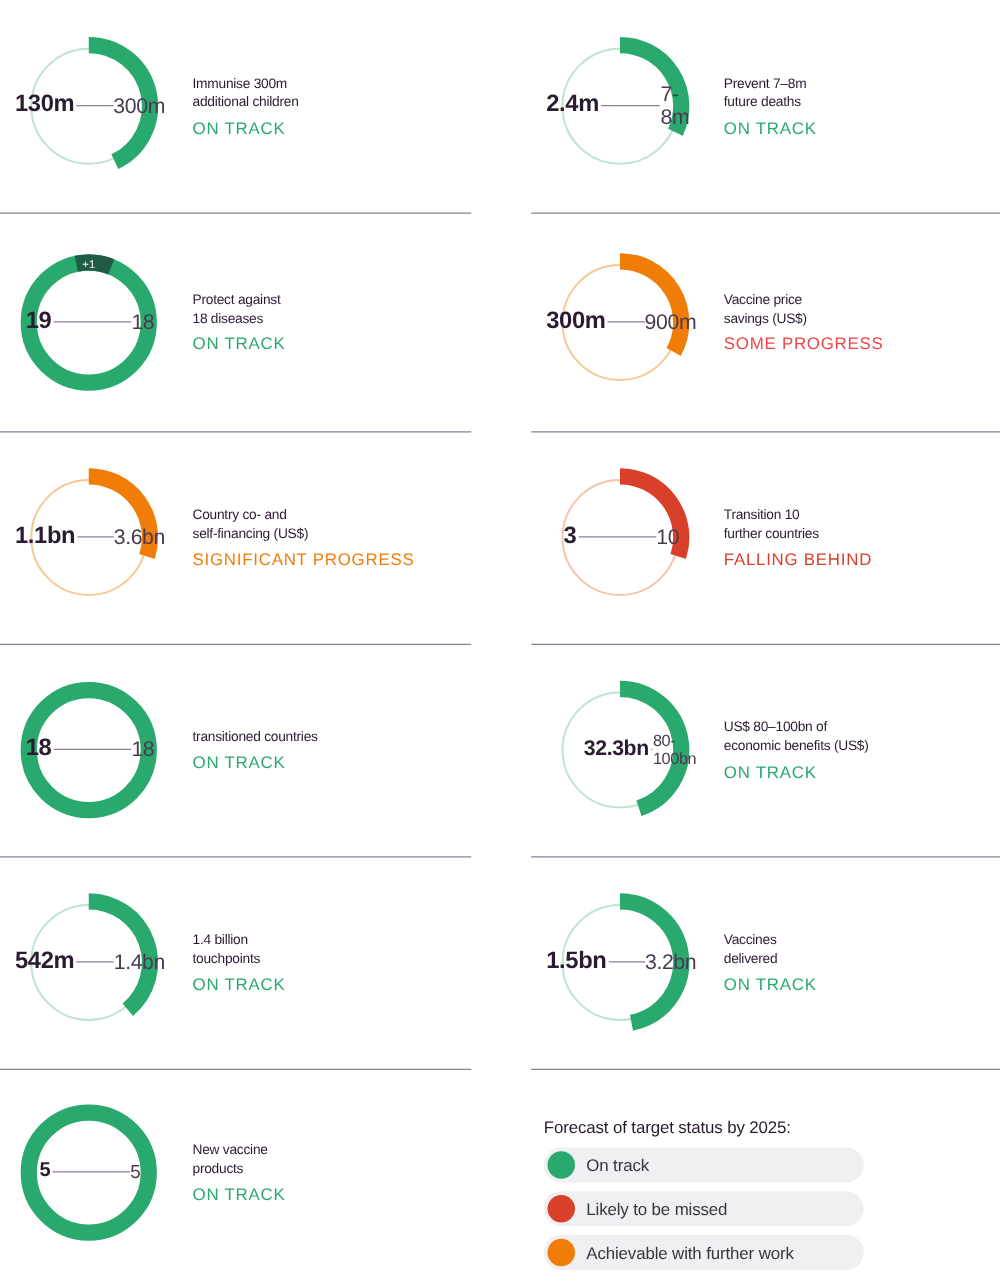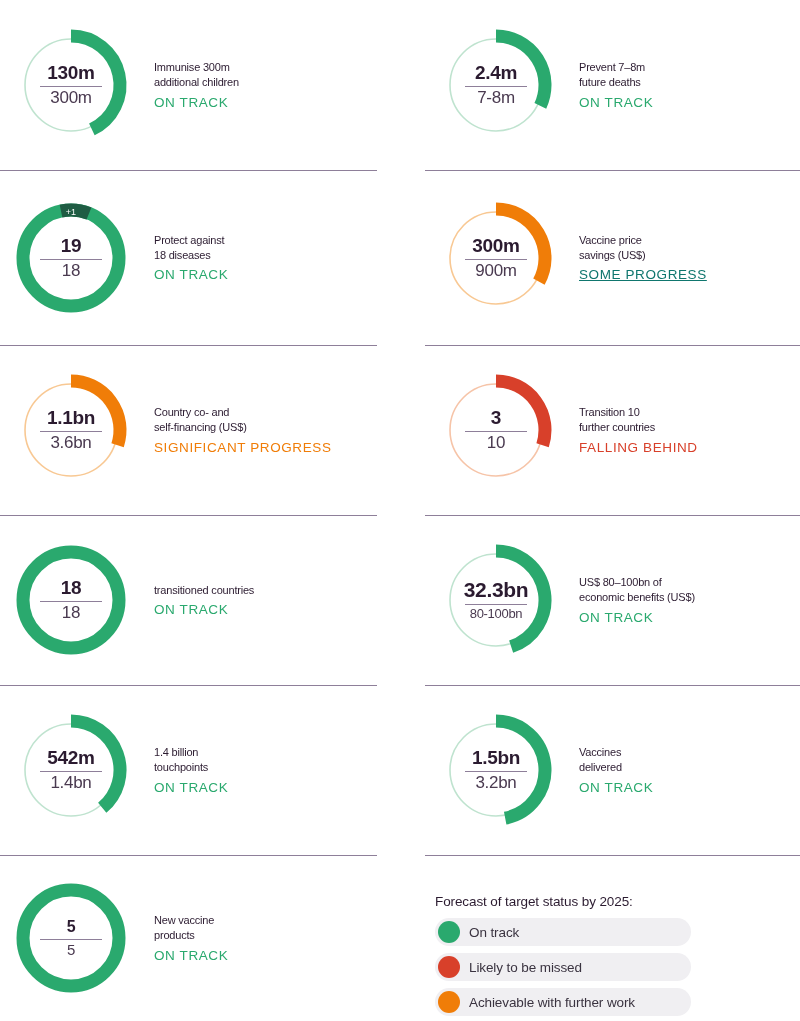--- a/index.html
+++ b/index.html
@@ -41,21 +41,21 @@
     position:relative;
   }
   .cell.right .donut{margin-left:35px;}
 
   .donut svg{display:block;width:122px;height:122px;}
 
   .frac{
     position:absolute;
     inset:0;
     display:flex;
-    flex-direction:column;
+    flex-direction:row;
     align-items:center;
     justify-content:center;
     pointer-events:none;
   }
   .frac .num{
     font-size:19px;
     font-weight:bold;
     color:#2b1b30;
     letter-spacing:-0.3px;
     line-height:1.05;
@@ -64,21 +64,21 @@
   .frac .bar{
     width:62px;height:1px;background:#8e7f99;margin:1px 0 2px 0;
   }
   .frac .den{
     font-size:17px;
     font-weight:400;
     color:#4a3a50;
     letter-spacing:-0.3px;
     line-height:1.05;
   }
-  .frac.small .num{font-size:21px;}
+  .frac.small .num{font-size:17px;margin-left:30px;}
   .frac.small .den{font-size:13px;}
   .frac.tiny .num{font-size:16px;}
   .frac.tiny .den{font-size:15px;}
 
   .info{
     margin-left:22px;
     padding-right:6px;
   }
   .info .title{
     font-size:11px;
@@ -202,21 +202,21 @@
           <div class="num">300m</div>
           <div class="bar"></div>
           <div class="den">900m</div>
         </div>
       </div>
       <div class="info">
         <div class="title">
           <div>Vaccine price</div>
           <div>savings (US$)</div>
         </div>
-        <div class="status" style="color: #0f766e; text-decoration: underline;">SOME PROGRESS</div>
+        <div class="status" style="color: #ef4444;">SOME PROGRESS</div>
       </div>
     </div>
     <div class="cell has-rule">
       <div class="donut">
         <svg viewBox="0 0 122 122" width="122" height="122">
           <circle cx="61" cy="61" r="46" fill="none" stroke="#f8c893" stroke-width="1.6"></circle>
           <path d="M 61.00 12.00 A 49 49 0 0 1 107.60 76.14" fill="none" stroke="#f07d08" stroke-width="13"></path>
         </svg>
         <div class="frac">
           <div class="num">1.1bn</div>

